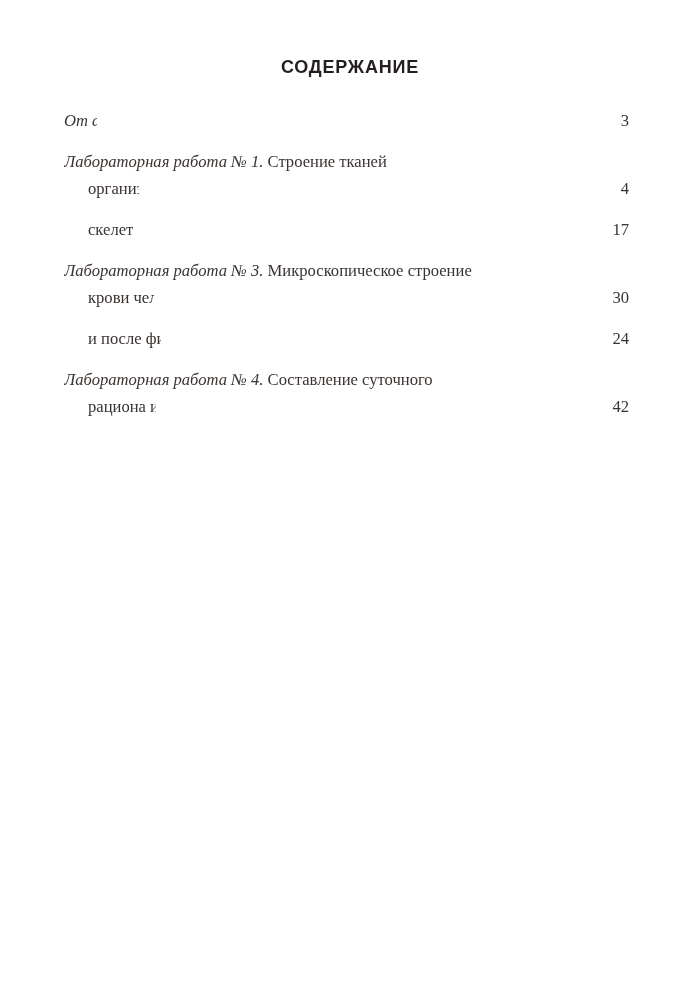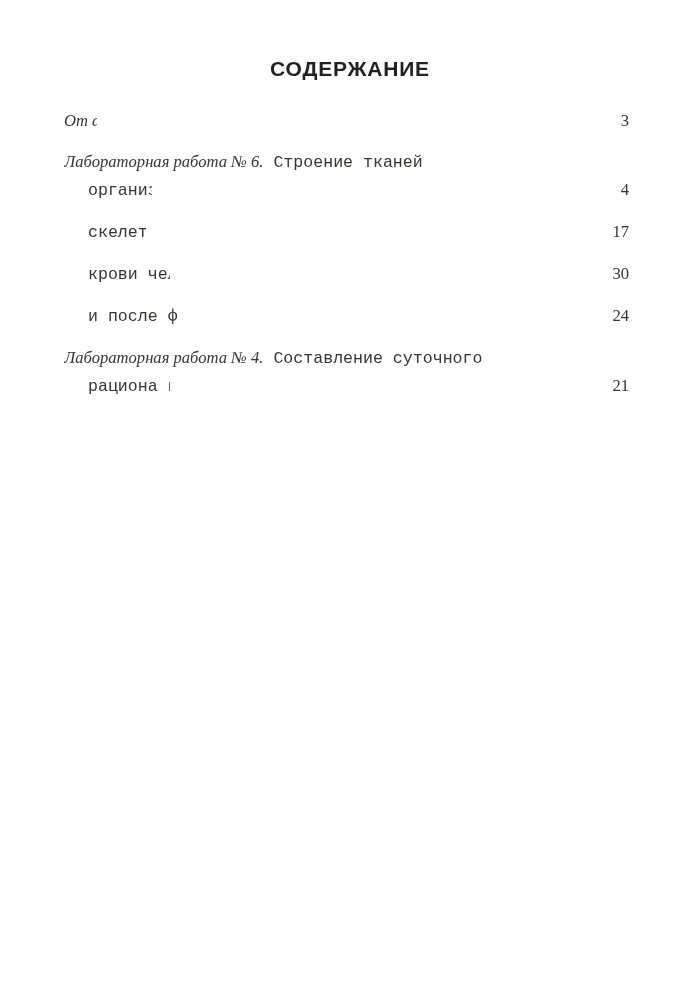--- a/index.html
+++ b/index.html
@@ -24,21 +24,21 @@
 
   
   .toc-title {
     position: absolute;
     left: 0;
     top: 57px;
     width: 700px;
     text-align: center;
     font-family: "Liberation Sans", "DejaVu Sans", sans-serif;
     font-weight: bold;
-    font-size: 21px;
+    font-size: 18px;
     letter-spacing: 0.8px;
     color: #231f1e;
   }
 
   
   .toc-list {
     position: absolute;
     left: 64px;
     top: 107px;
     width: 565px;
@@ -68,21 +68,20 @@
     overflow: hidden;
   }
 
   
   .lbl {
     font-style: italic;
   }
   
   .desc {
     font-style: normal;
-    font-family: Liberation Mono, monospace;
   }
 
   
   .leader {
     flex: 1 1 auto;
     min-width: 6px;
     overflow: hidden;
     height: 1em;
     position: relative;
   }
@@ -118,54 +117,57 @@
   <div class="toc-list">
       <div class="toc-entry">
         <div class="toc-line">
           <span class="line-text"><span class="lbl">От автора</span></span>
           <span class="leader"></span>
           <span class="pagenum">3</span>
         </div>
       </div>
       <div class="toc-entry">
         <div class="toc-line nolead">
-          <span class="line-text"><span class="lbl">Лабораторная работа № 6.</span><span class="desc"> Строение тканей</span></span>
+          <span class="line-text"><span class="lbl">Лабораторная работа № 1.</span><span class="desc"> Строение тканей</span></span>
         </div>
         <div class="toc-line indent">
           <span class="line-text"><span class="desc">организма человека</span></span>
           <span class="leader gap"></span>
           <span class="pagenum">4</span>
         </div>
       </div>
       <div class="toc-entry">
         <div class="toc-line indent">
           <span class="line-text"><span class="desc">скелета человека</span></span>
           <span class="leader"></span>
           <span class="pagenum">17</span>
         </div>
       </div>
       <div class="toc-entry">
+        <div class="toc-line nolead">
+          <span class="line-text"><span class="lbl">Лабораторная работа № 3.</span><span class="desc"> Микроскопическое строение</span></span>
+        </div>
         <div class="toc-line indent">
           <span class="line-text"><span class="desc">крови человека и лягушки</span></span>
           <span class="leader gap"></span>
           <span class="pagenum">30</span>
         </div>
       </div>
       <div class="toc-entry">
         <div class="toc-line indent">
           <span class="line-text"><span class="desc">и после физической нагрузки</span></span>
           <span class="leader gap"></span>
           <span class="pagenum">24</span>
         </div>
       </div>
       <div class="toc-entry">
         <div class="toc-line nolead">
           <span class="line-text"><span class="lbl">Лабораторная работа № 4.</span><span class="desc"> Составление суточного</span></span>
         </div>
         <div class="toc-line indent">
           <span class="line-text"><span class="desc">рациона и режима питания</span></span>
           <span class="leader"></span>
-          <span class="pagenum">21</span>
+          <span class="pagenum">42</span>
         </div>
       </div>
     </div>
 
 </div>
 
 </body></html>

